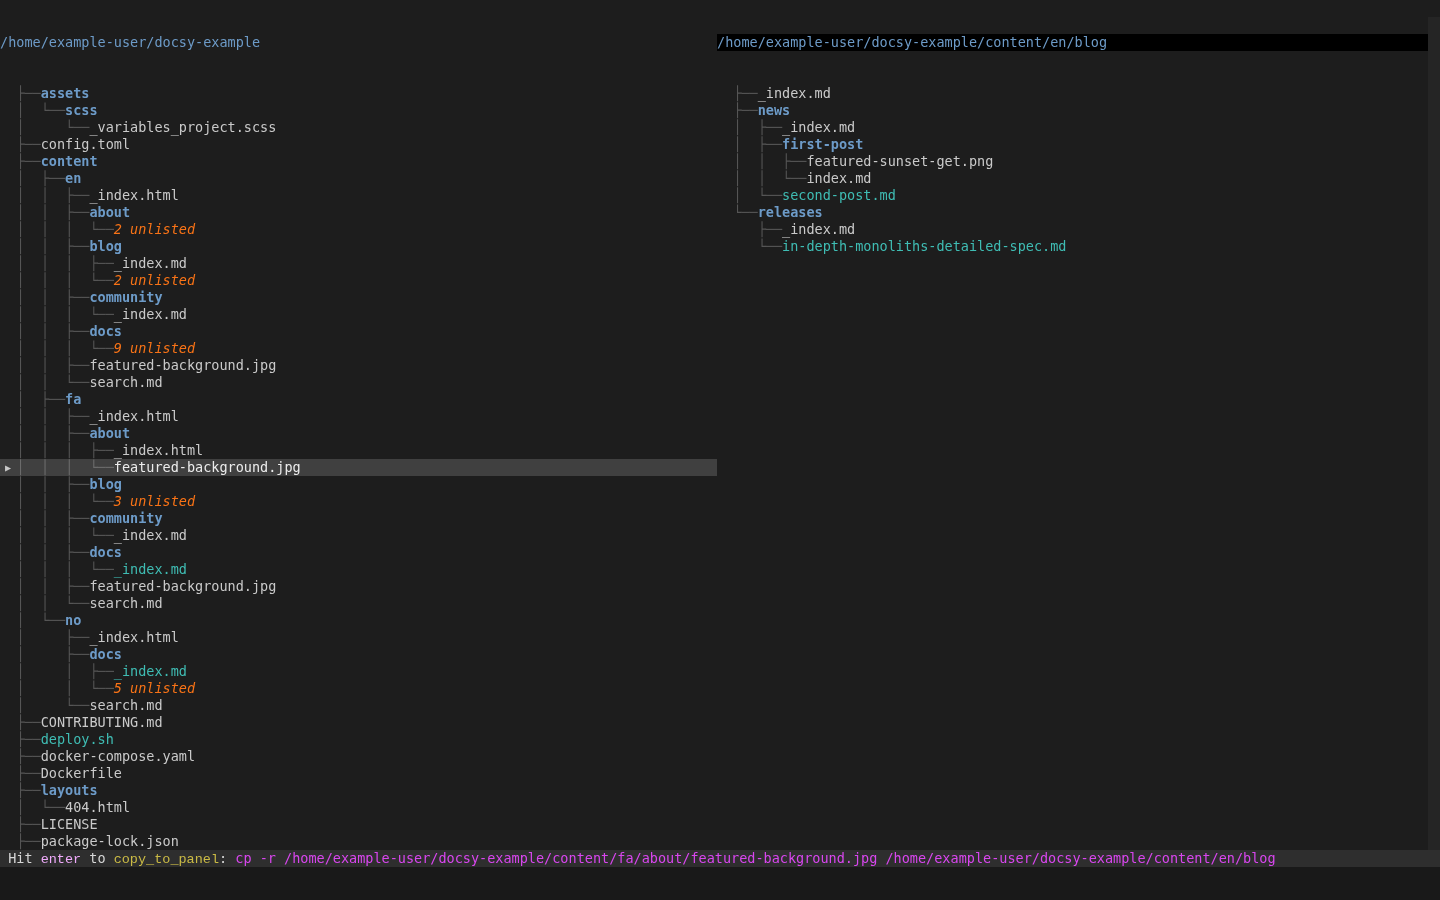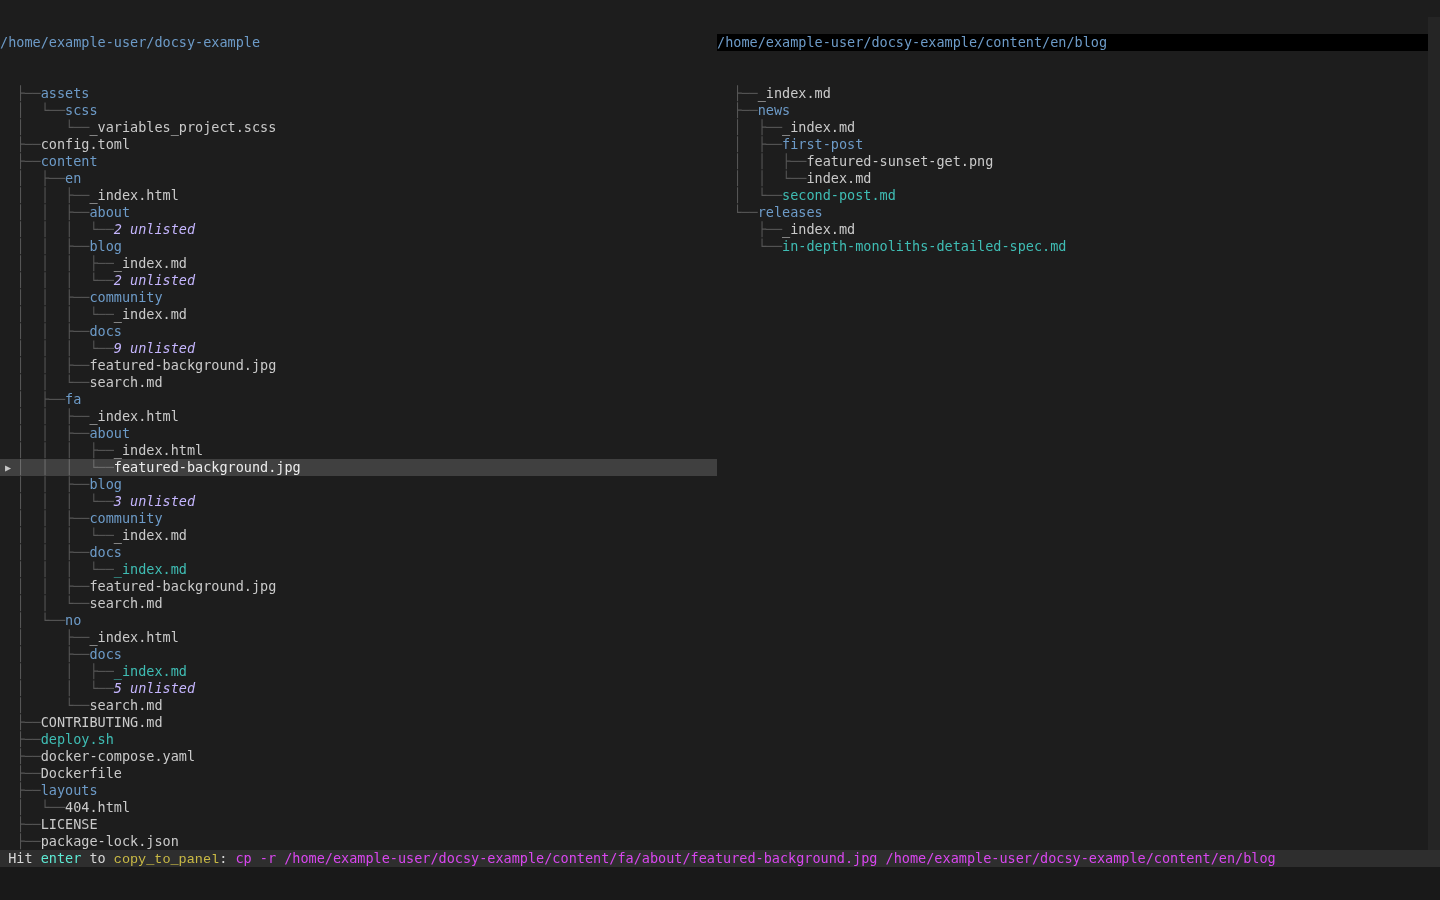--- a/index.html
+++ b/index.html
@@ -14,31 +14,31 @@
   .panel-left  { left:0;   width:717px; }
   .panel-right { left:717px; width:723px; }
   .panel-header { height:17px; }
   .panel-header.banded { background:#000000; }
   .dirtext { color:#6d9bc8; }
   .row { position:relative; height:17px; }
   .row .prefix { color:#555555; }
   .row.selected { background:#404040; }
   .row.selected .prefix { color:#6b6b6b; }
   .row.selected .name { color:#ececec; }
-  .name.dir  { color:#6d9bc8; }
+  .name.dir  { color:#6d9bc8;font-weight:bold; }
   .name.file { color:#cacaca; }
   .name.gitmod, .name.exec { color:#3fbdb4;text-align:right; }
-  .name.unlisted { color:#c4b5fd; font-style:italic; }
+  .name.unlisted { color:#f97316; font-style:italic; }
   .sel-arrow { position:absolute; left:5px; top:0; font-size:10px; color:#c9c9c9; }
   .scroll-strip { position:absolute; left:1428px; top:17px; width:12px; height:836px; background:#252525; }
   .status-bar {
     position:absolute; left:0; top:850px; width:1440px; height:17px;
     background:#2e2e2e; white-space:pre; color:#d6d6d6;
   }
-  .status-key    { color:#5eead4; }
+  .status-key    { color:#f0abfc;font-family:Liberation Mono, monospace; }
   .status-action { color:#cbbb45;font-family:Liberation Mono, monospace; }
   .status-cmd    { color:#d946ef; }
   .input-bar {
     position:absolute; left:0; top:867px; width:1440px; height:33px;
     background:#191919; white-space:pre; color:#d9d9d9;
   }
 </style>
 </head>
 <body>
 

